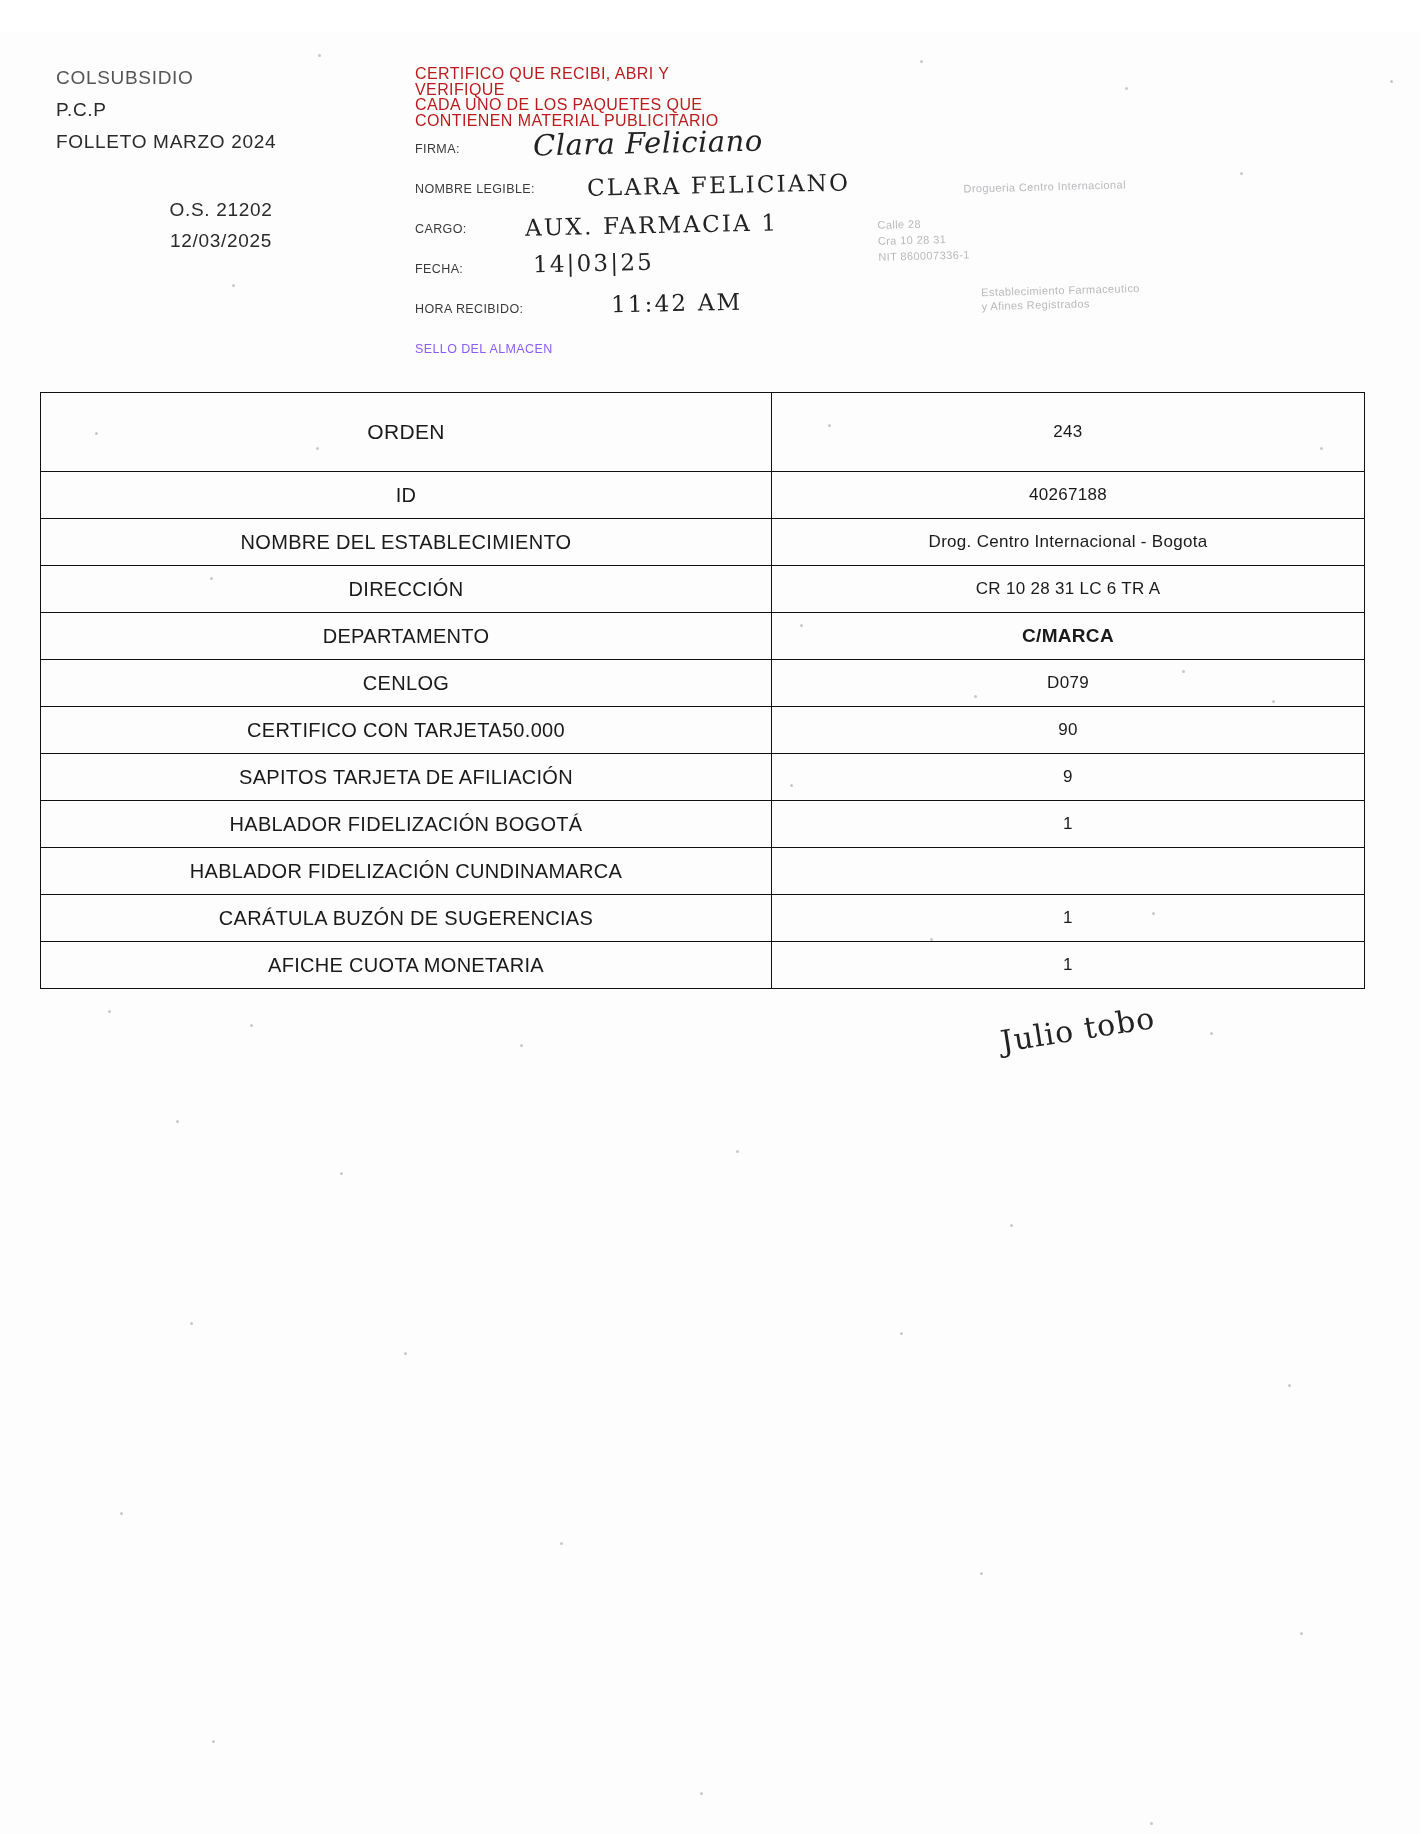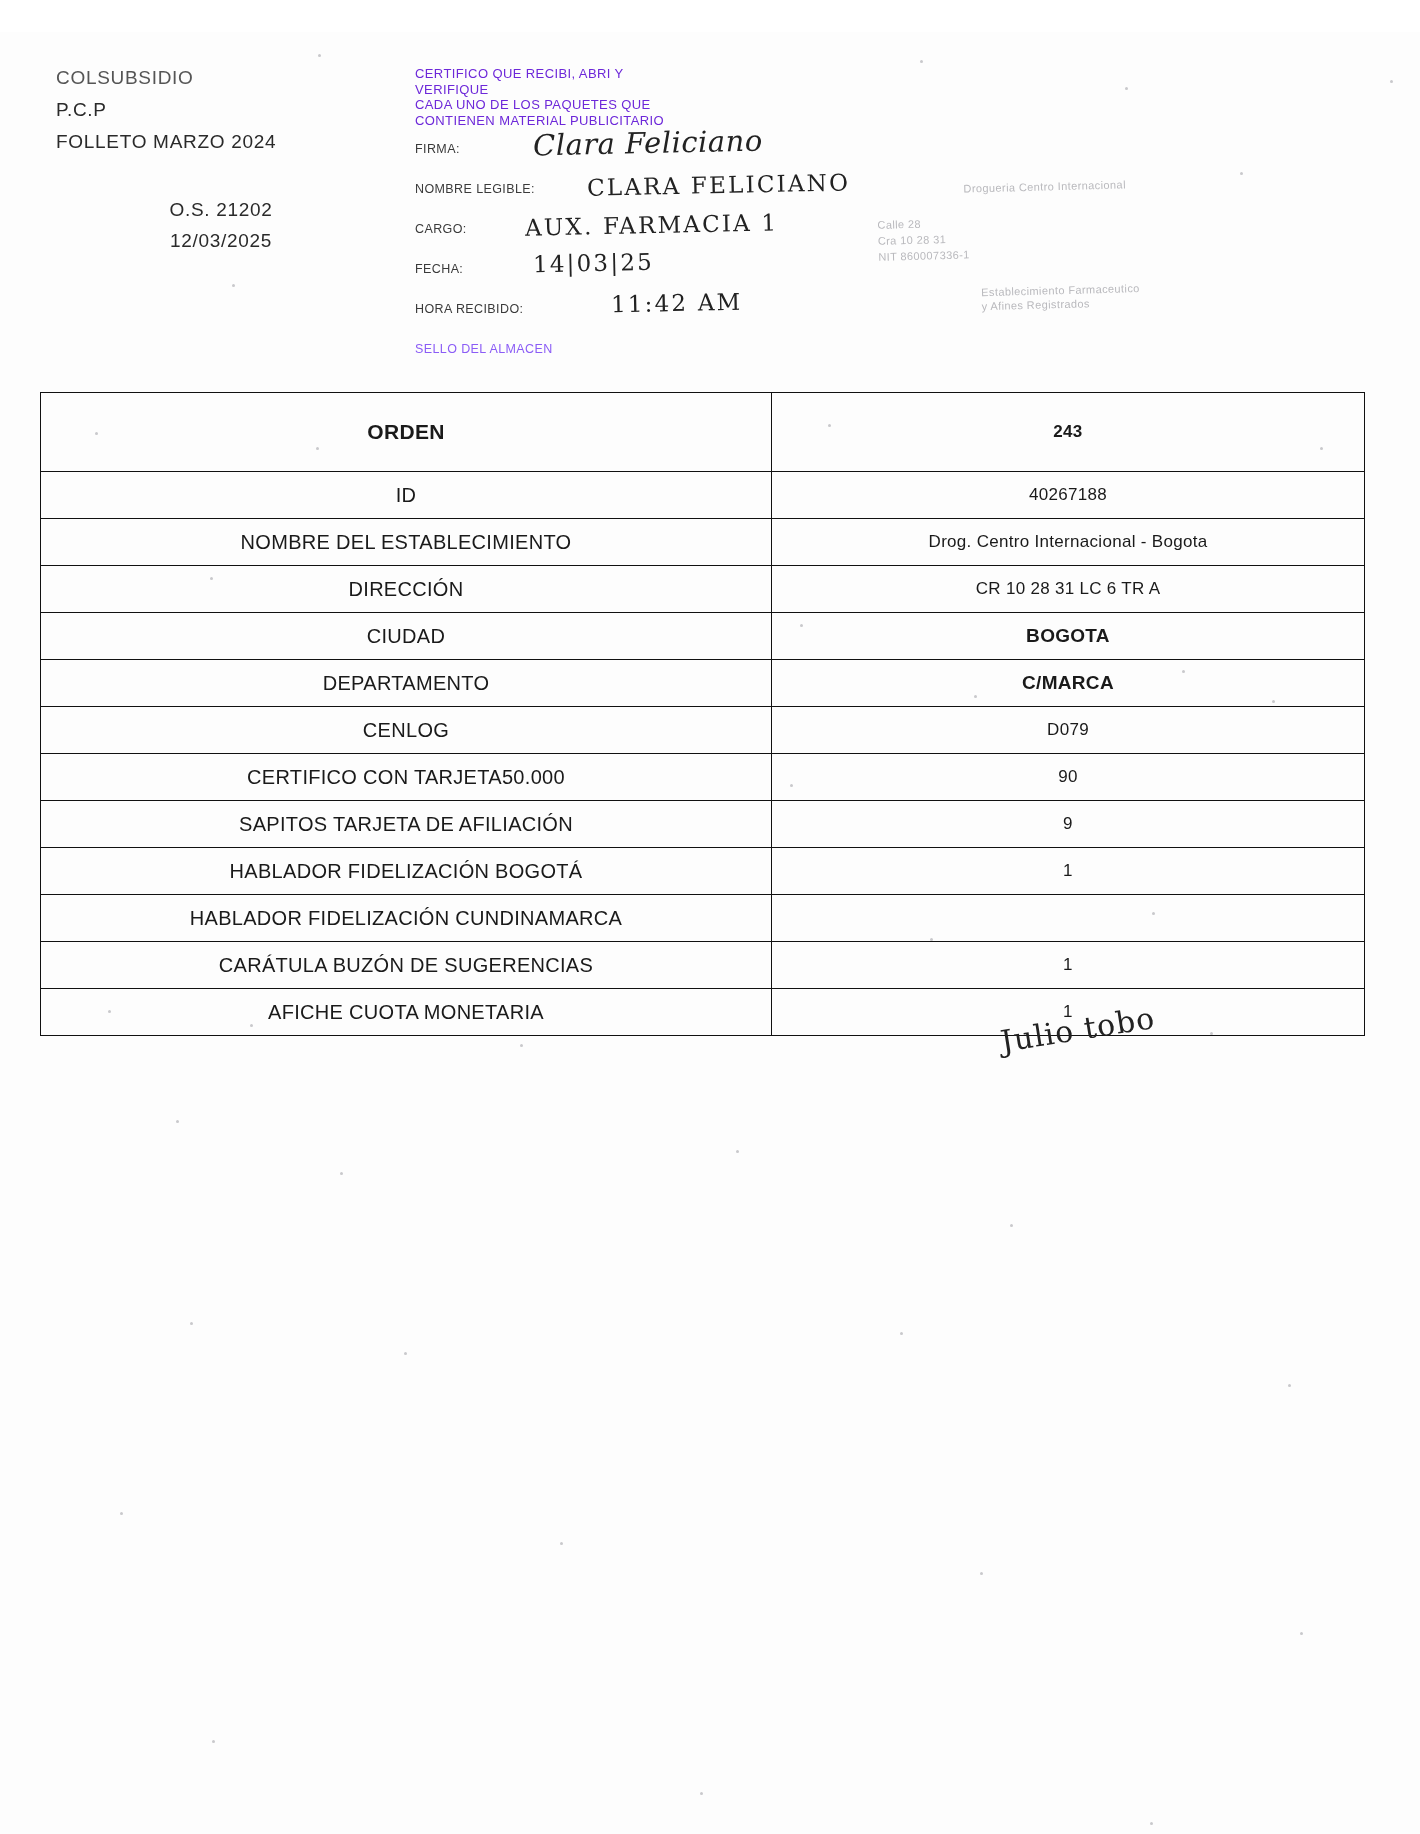--- a/index.html
+++ b/index.html
@@ -51,23 +51,23 @@
   }
 
   
   .cert {
     position: absolute;
     left: 415px;
     top: 34px;
     width: 420px;
   }
   .cert .small {
-    font-size: 13px;
+    font-size: 16px;
     letter-spacing: 0.4px;
-    color: #6d28d9;
+    color: #b91c1c;
     line-height: 15.5px;
     white-space: nowrap;
   }
   .cert .fieldrow {
     position: relative;
     height: 38px;
     margin-top: 2px;
   }
   .cert .flabel {
     position: absolute;
@@ -148,21 +148,20 @@
   }
   table.maintable td.label {
     width: 718px;
   }
   table.maintable td.value {
     font-size: 17px;
     text-align: center;
   }
   table.maintable tr:first-child td {
     height: 78px;
-    font-weight: bold;
   }
   table.maintable tr:first-child td.label {
     font-size: 21px;
   }
   table.maintable td.value.big {
     font-size: 19px;
     font-weight: bold;
   }
   table.maintable td.value.num {
     font-size: 17px;
@@ -258,24 +257,20 @@
           <td class="label">ID</td>
           <td class="value num">40267188</td>
         </tr>
         <tr>
           <td class="label">NOMBRE DEL ESTABLECIMIENTO</td>
           <td class="value">Drog. Centro Internacional - Bogota</td>
         </tr>
         <tr>
           <td class="label">DIRECCIÓN</td>
           <td class="value num">CR 10 28 31 LC 6 TR A</td>
-        </tr>
-        <tr>
-          <td class="label">CIUDAD</td>
-          <td class="value big">BOGOTA</td>
         </tr>
         <tr>
           <td class="label">DEPARTAMENTO</td>
           <td class="value big">C/MARCA</td>
         </tr>
         <tr>
           <td class="label">CENLOG</td>
           <td class="value num">D079</td>
         </tr>
         <tr>

